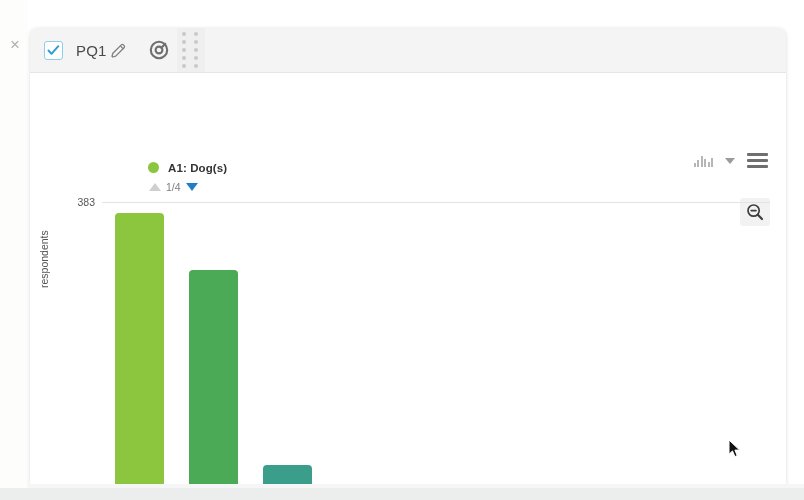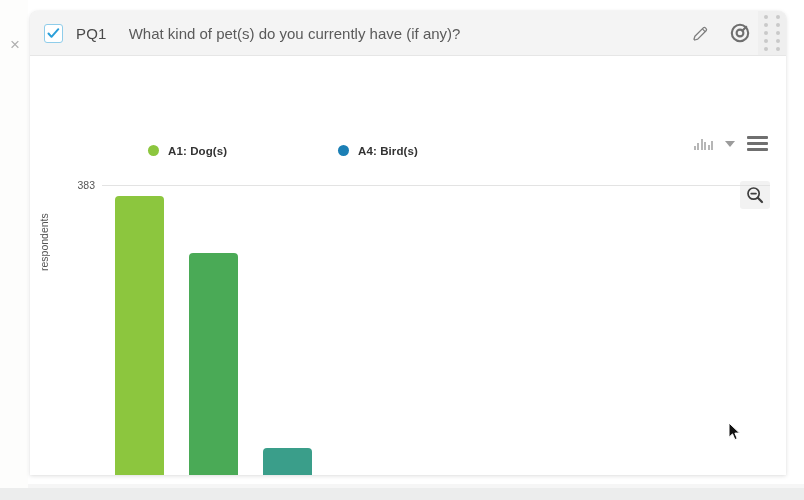--- a/index.html
+++ b/index.html
@@ -19,21 +19,21 @@
 
   
   .close-x{
     position:absolute;left:6px;top:36px;width:18px;height:18px;
     color:#b0b0b0;font-size:17px;line-height:18px;text-align:center;
     cursor:pointer;font-family:"Liberation Sans",sans-serif;
   }
 
   
   .card{
-    position:absolute;left:30px;top:11px;width:756px;height:464px;
+    position:absolute;left:30px;top:28px;width:756px;height:464px;
     background:#ffffff;border-radius:8px 8px 0 0;
     box-shadow:0 1px 4px rgba(0,0,0,0.13), 0 0 1px rgba(0,0,0,0.10);
     overflow:hidden;
   }
 
   
   .card-header{
     position:relative;height:44px;background:#f4f4f4;
     border-bottom:1px solid #e6e6e6;
     display:flex;align-items:center;
@@ -109,21 +109,20 @@
 
   <div class="card">
 
     <div class="card-header">
       <div class="chk">
         <svg width="13" height="13" viewBox="0 0 13 13">
           <path d="M1.5 6.5 L4.5 9.8 L11.3 2.2" fill="none" stroke="#2b9fd9" stroke-width="2" stroke-linecap="round" stroke-linejoin="round"></path>
         </svg>
       </div>
       <div class="pq-label">PQ1</div>
-      <div class="q-text">What kind of pet(s) do you currently have (if any)?</div>
 
       <div class="hdr-icons">
         <div class="icon-btn">
           <svg width="19" height="19" viewBox="0 0 19 19">
             <path d="M3 15.2 L3.9 12.3 L12.3 3.9 C12.9 3.3 13.8 3.3 14.4 3.9 L15.1 4.6 C15.7 5.2 15.7 6.1 15.1 6.7 L6.7 15.1 L3.8 16 Z" fill="none" stroke="#7e7e7e" stroke-width="1.3" stroke-linejoin="round"></path>
             <path d="M11.4 4.9 L14.1 7.6" fill="none" stroke="#7e7e7e" stroke-width="1.3"></path>
           </svg>
         </div>
         <div class="icon-btn">
           <svg width="22" height="22" viewBox="0 0 22 22">
@@ -151,24 +150,25 @@
     </div>
 
     <div class="card-body">
 
       <div class="legend">
         <div class="legend-grid">
           <div class="leg-item">
             <span class="leg-dot" style="background:#8cc63e"></span>
             <span class="leg-label">A1: Dog(s)</span>
           </div>
-          <div class="leg-item">
-            <span class="leg-dot" style="background:#1b7fb5"></span>
-            <span class="leg-label">A4: Bird(s)</span>
-          </div>
+        </div>
+        <div class="pager">
+          <div class="tri tri-up"></div>
+          <div class="pager-txt">1/4</div>
+          <div class="tri tri-down"></div>
         </div>
       </div>
 
       <div class="chart-ctrls">
         <div class="mini-bars">
           <span style="height:4px"></span>
             <span style="height:7px"></span>
             <span style="height:11px"></span>
           <span style="height:8px"></span>
             <span style="height:5px"></span>

